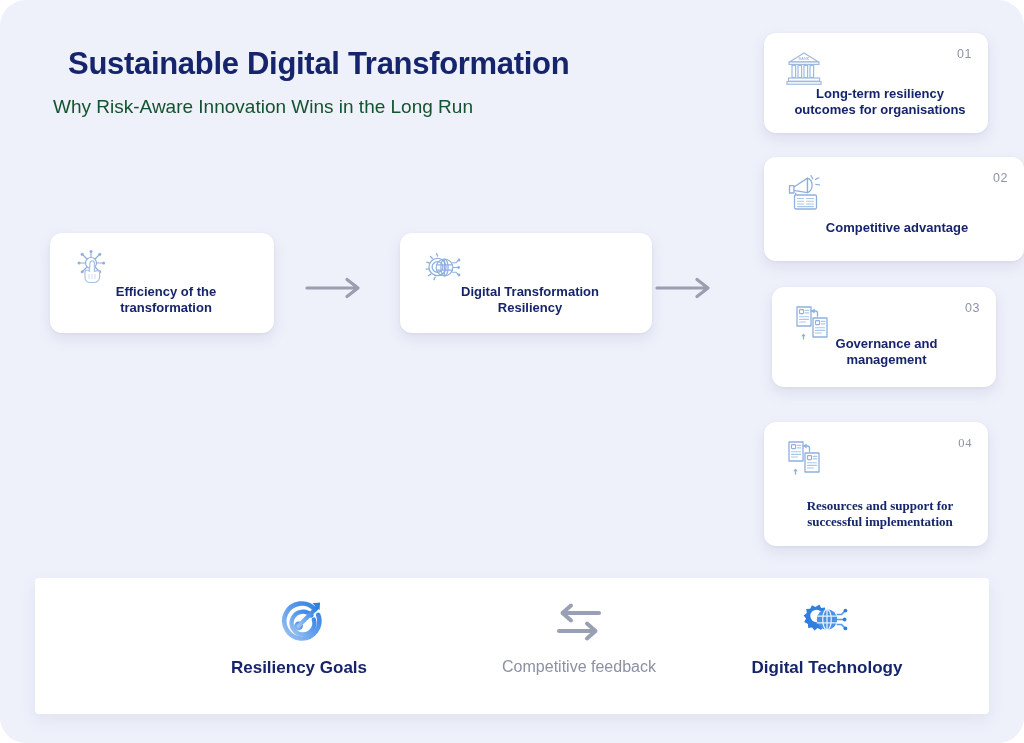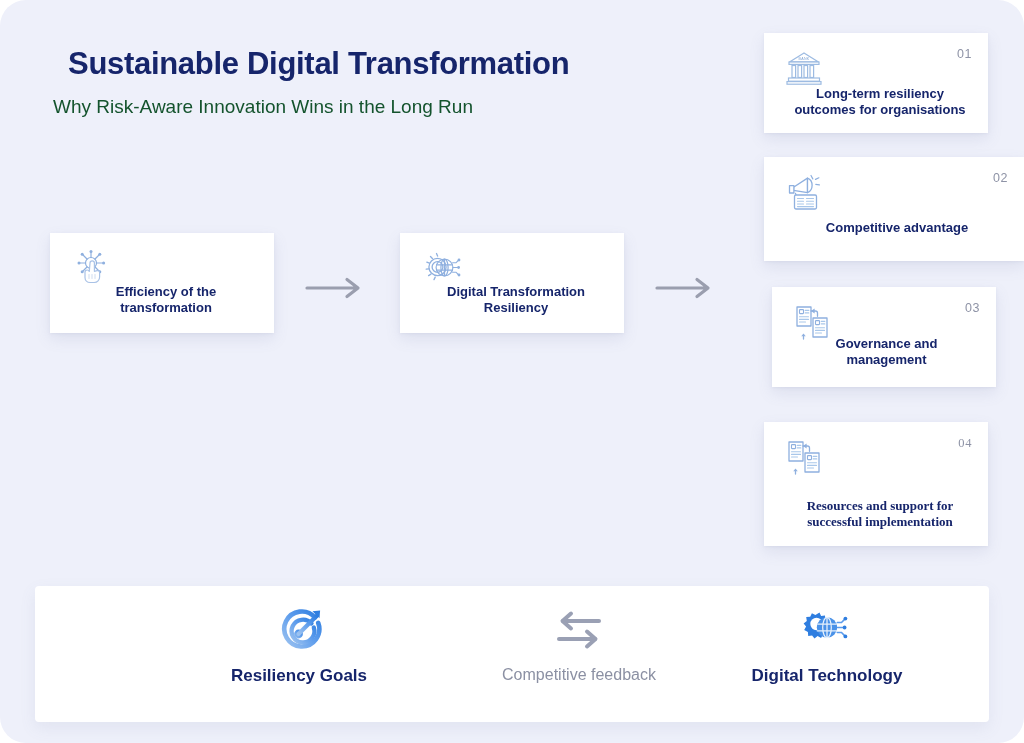--- a/index.html
+++ b/index.html
@@ -43,21 +43,21 @@
     color: #14532d;
     margin: 10px 0 16px 0;
     line-height: 1.2;
     font-weight: normal;
   }
 
   
   .card {
     position: absolute;
     background: #ffffff;
-    border-radius: 0;
+    border-radius: 12px;
     box-shadow: 0 6px 14px rgba(110, 118, 160, 0.13),
                 0 1px 3px rgba(110, 118, 160, 0.09);
   }
   .card-title {
     font-size: 13px;
     font-weight: bold;
     color: #16256b;
     line-height: 1.28;
     white-space: pre-line;
     text-align: center;
@@ -107,21 +107,21 @@
     width: 40px;
     height: 38px;
   }
   .fcard .card-title {
     position: absolute;
     left: 22px;
     right: 14px;
     bottom: 16px;
   }
   #fcard-1 { left: 50px;  top: 233px; width: 224px; height: 100px; }
-  #fcard-2 { left: 400px; top: 233px; width: 224px; height: 100px; }
+  #fcard-2 { left: 400px; top: 233px; width: 224px; height: 100px; padding-left: 28px; }
 
   
   .flow-arrow {
     position: absolute;
     top: 272px;
     width: 64px;
     height: 32px;
   }
   #flow-arrow-1 { left: 303px; }
   #flow-arrow-2 { left: 653px; }
@@ -129,21 +129,20 @@
   
   #bottom-panel {
     position: absolute;
     left: 35px;
     top: 578px;
     width: 954px;
     height: 136px;
     background: #ffffff;
     border-radius: 4px;
     box-shadow: 0 6px 16px rgba(110, 118, 160, 0.10);
-    margin-top: 8px;
   }
   .bitem {
     position: absolute;
     text-align: center;
     top: 22px;
   }
   .bitem .bicon {
     height: 46px;
     display: flex;
     align-items: center;

